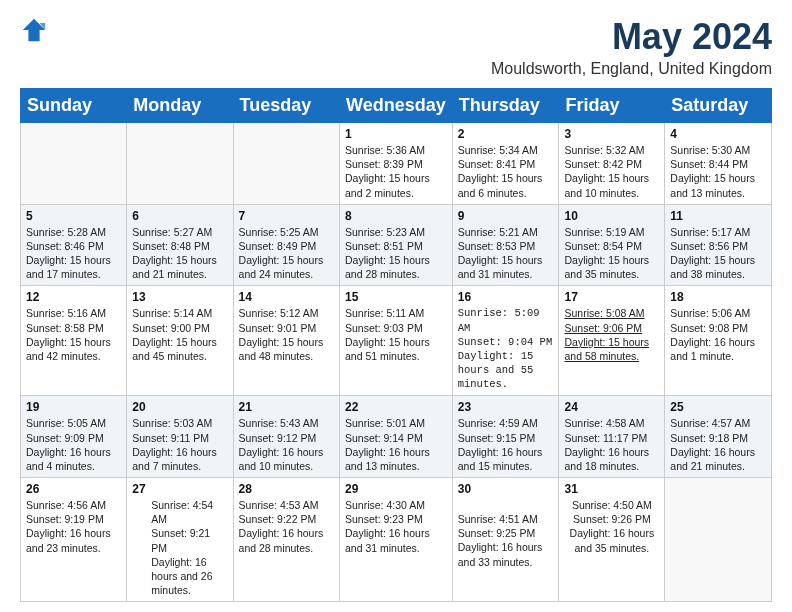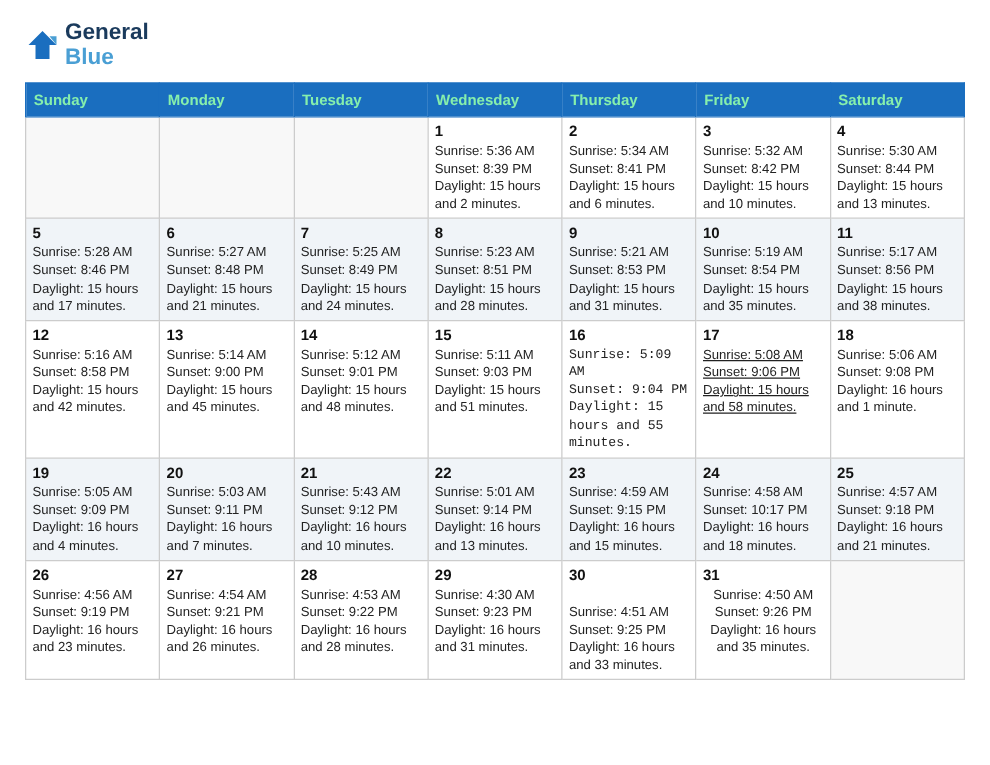--- a/index.html
+++ b/index.html
@@ -44,24 +44,24 @@
       color: #333;
       margin-top: 2px;
     }
     .calendar-table {
       width: 100%;
       border-collapse: collapse;
       font-size: 11px;
     }
     .calendar-table thead tr th {
       background-color: #1a6ebf;
-      color: #86efac;
+      color: #ffffff;
       text-align: left;
       padding: 6px 6px;
-      font-size: 12px;
+      font-size: 18px;
       font-weight: bold;
       border: 1px solid #1a6ebf;
     }
     .calendar-table tbody tr td {
       border: 1px solid #ccc;
       vertical-align: top;
       padding: 4px 5px;
       width: 14.28%;
       min-height: 80px;
       height: 80px;
@@ -89,26 +89,24 @@
   </style>
 </head>
 <body>
 
 <div class="header">
   <div class="logo">
     <svg class="logo-icon" viewBox="0 0 40 40">
       <polygon points="20,4 36,20 28,20 28,36 12,36 12,20 4,20" fill="#1a6ebf"></polygon>
       <polygon points="28,10 36,10 36,20" fill="#4a9fd4"></polygon>
     </svg>
-    <div class="logo-text">
-      <div>General</div>
-      <div style="color:#4a9fd4;">Blue</div>
-    </div>
   </div>
   <div class="title-block">
+    <div class="calendar-title">May 2024</div>
+    <div class="calendar-subtitle">Mouldsworth, England, United Kingdom</div>
   </div>
 </div>
 
 <table class="calendar-table">
   <thead>
     <tr>
     <th>Sunday</th>
         <th>Monday</th>
         <th>Tuesday</th>
         <th>Wednesday</th>
@@ -262,40 +260,40 @@
         </td>
         <td>
           <div class="day-number">23</div>
           <div class="day-info" style="white-space: pre-line;">Sunrise: 4:59 AM
 Sunset: 9:15 PM
 Daylight: 16 hours and 15 minutes.</div>
         </td>
         <td>
           <div class="day-number">24</div>
           <div class="day-info" style="white-space: pre-line;">Sunrise: 4:58 AM
-Sunset: 10:17 PM
+Sunset: 11:17 PM
 Daylight: 16 hours and 18 minutes.</div>
         </td>
         <td>
           <div class="day-number">25</div>
           <div class="day-info" style="white-space: pre-line;">Sunrise: 4:57 AM
 Sunset: 9:18 PM
 Daylight: 16 hours and 21 minutes.</div>
         </td>
       </tr>
       <tr>
         <td>
           <div class="day-number">26</div>
           <div class="day-info" style="white-space: pre-line;">Sunrise: 4:56 AM
 Sunset: 9:19 PM
 Daylight: 16 hours and 23 minutes.</div>
         </td>
         <td>
           <div class="day-number">27</div>
-          <div class="day-info" style="white-space: pre-line;">Sunrise: 4:54 AM
+          <div class="day-info" style="white-space: pre-line; margin-left: 19px;">Sunrise: 4:54 AM
 Sunset: 9:21 PM
 Daylight: 16 hours and 26 minutes.</div>
         </td>
         <td>
           <div class="day-number">28</div>
           <div class="day-info" style="white-space: pre-line;">Sunrise: 4:53 AM
 Sunset: 9:22 PM
 Daylight: 16 hours and 28 minutes.</div>
         </td>
         <td>

